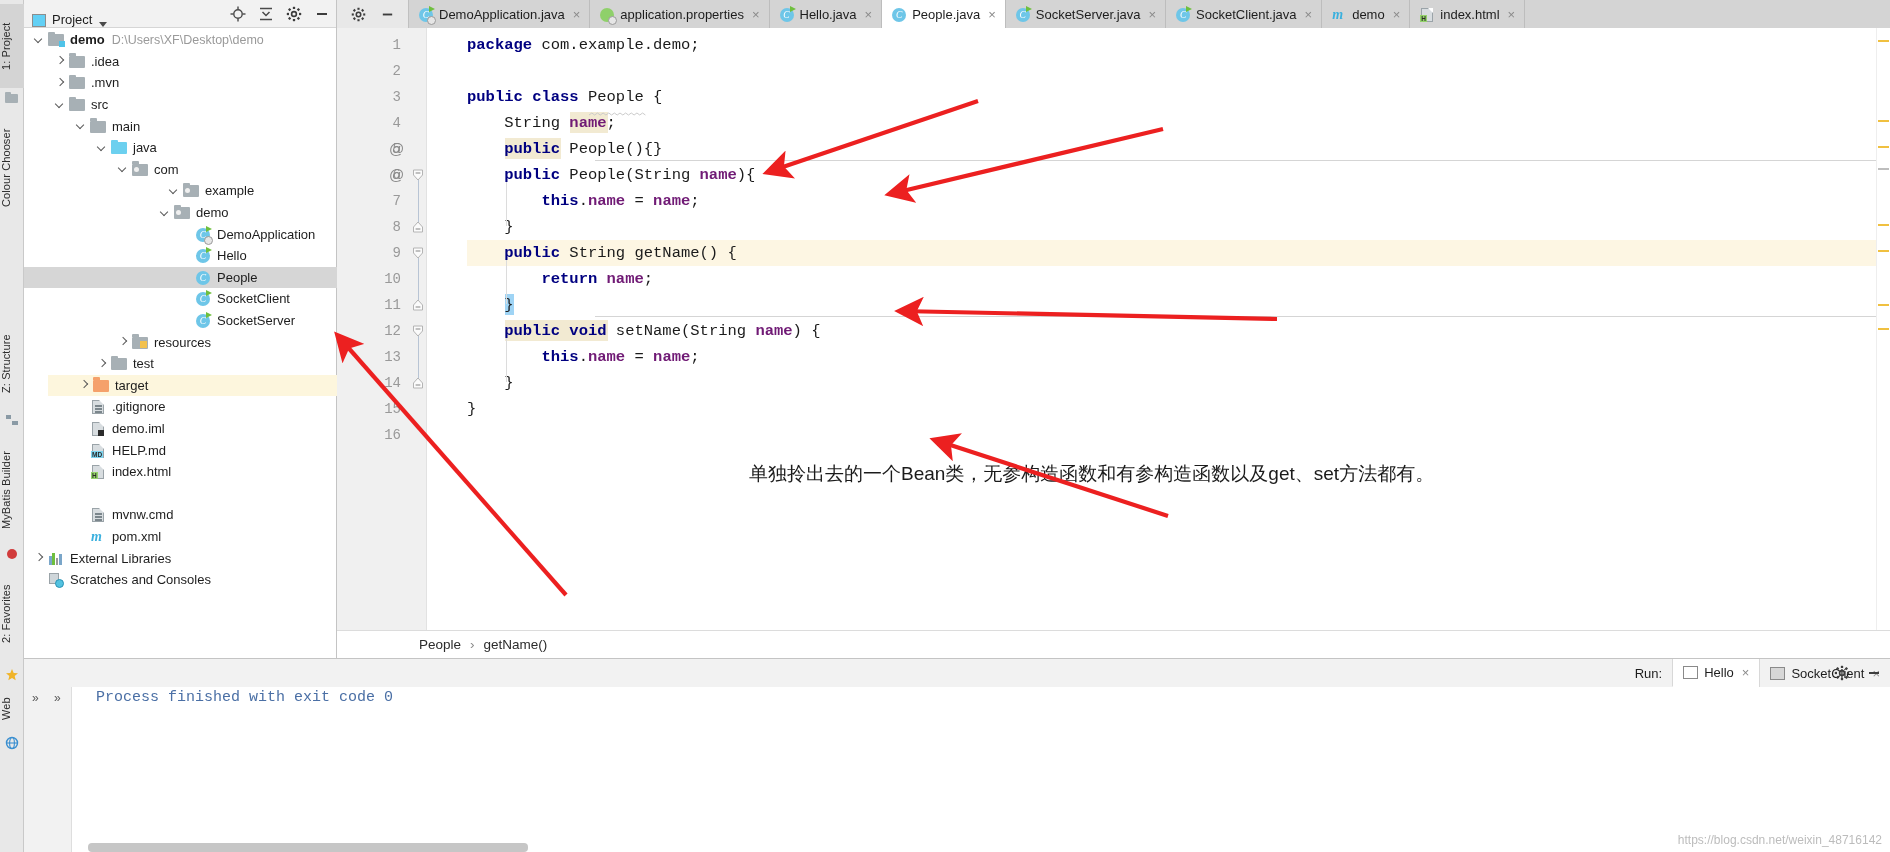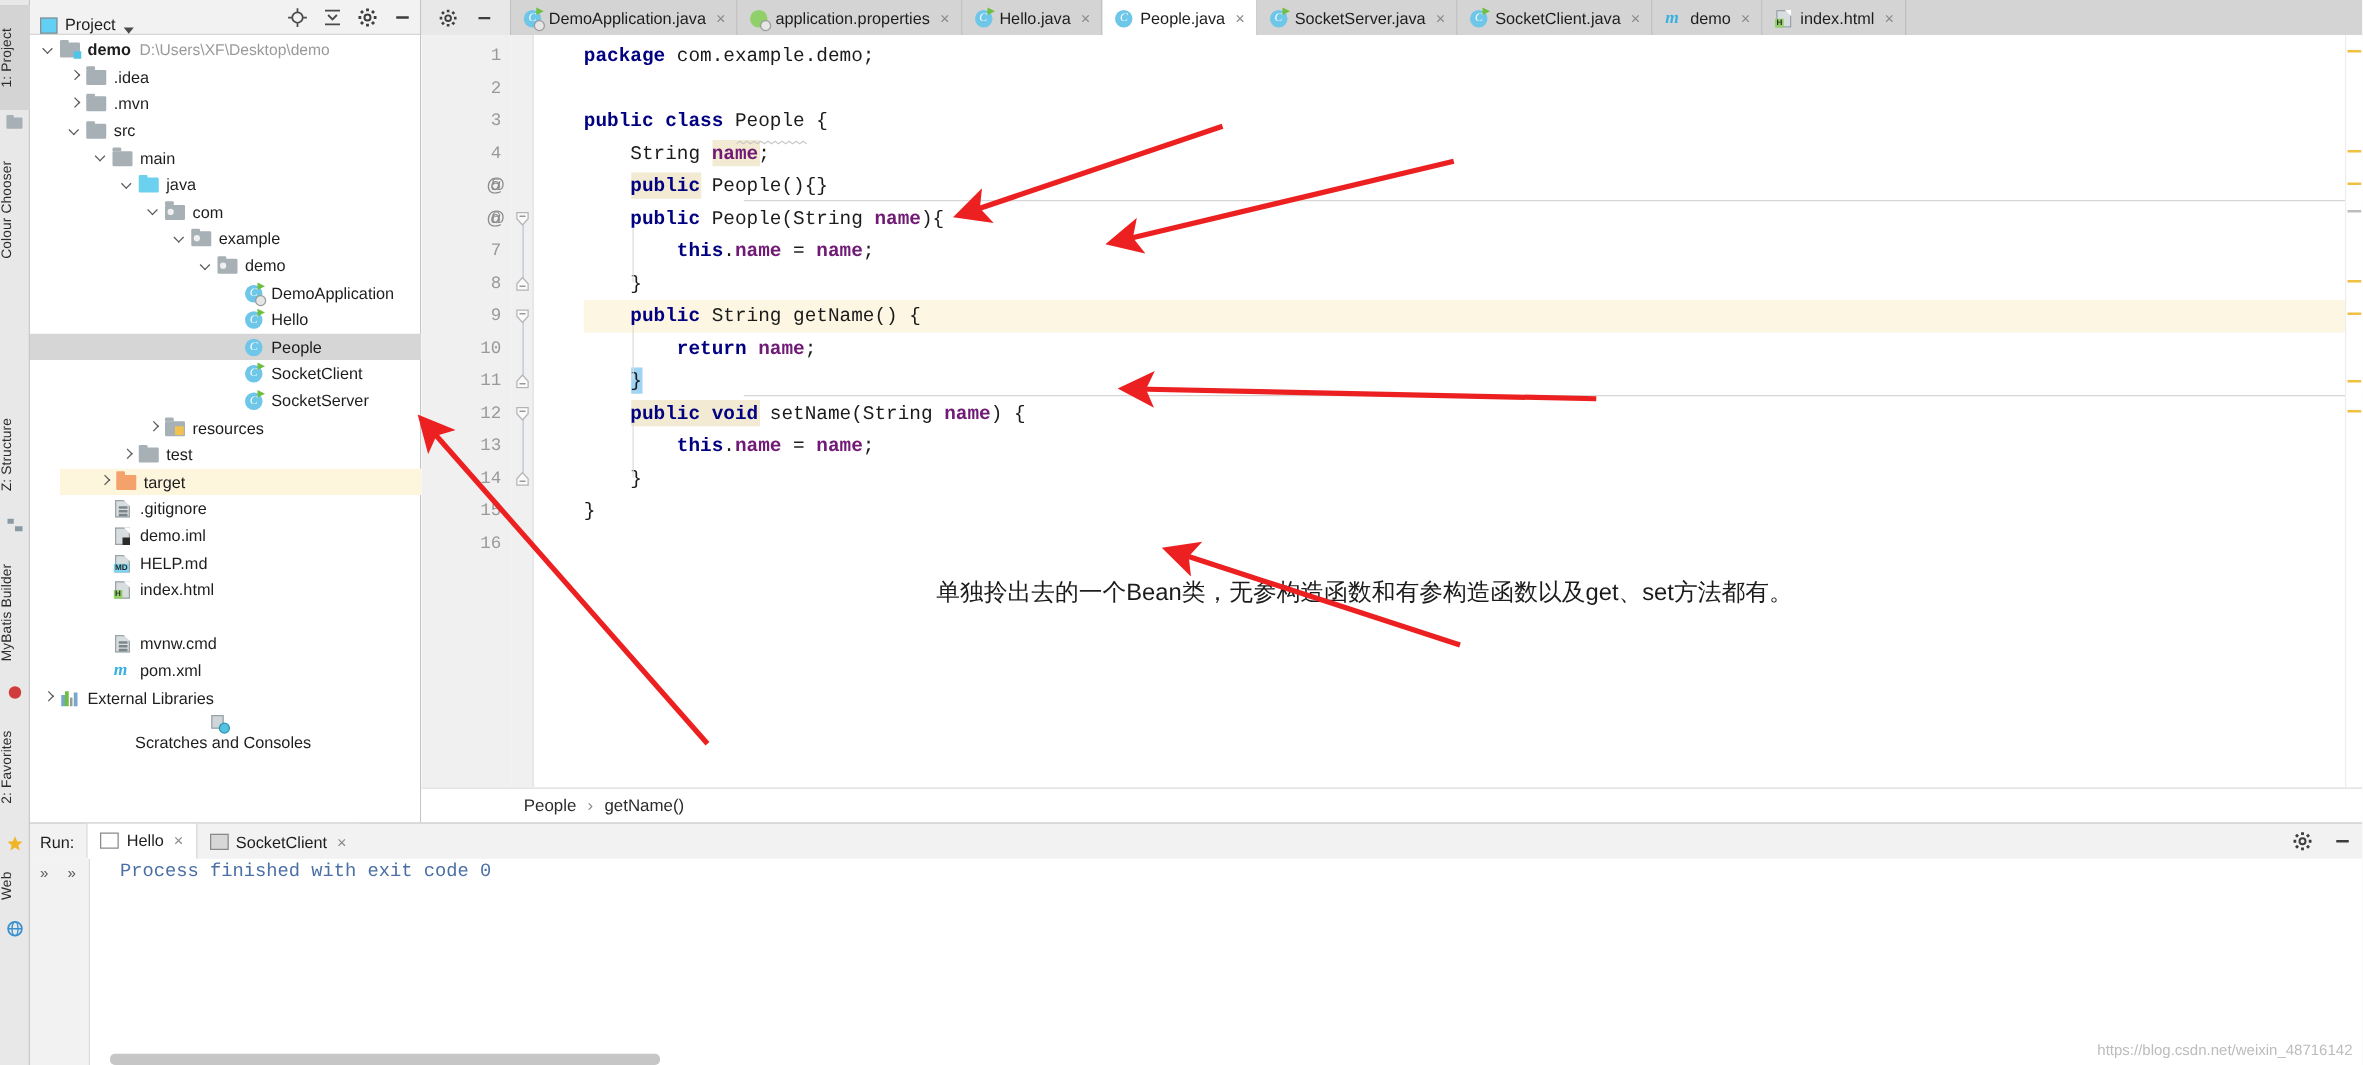--- a/index.html
+++ b/index.html
@@ -349,20 +349,21 @@
     position: absolute; left: 24px; top: 658px;
     width: 1866px; height: 194px;
     background: #f2f2f2;
     border-top: 1px solid #c4c4c4;
   }
   #run-header {
     position: relative;
     height: 28px;
     display: flex; align-items: center;
     background: #f2f2f2;
+    justify-content: flex-end;
   }
   #run-label {
     padding: 0 10px 0 8px;
     font-size: 13px; color: #1d1d1d;
   }
   .rtab {
     display: flex; align-items: center;
     padding: 0 10px; height: 28px;
     font-size: 13px; color: #1d1d1d;
     border-left: 1px solid #d8d8d8;
@@ -541,21 +542,21 @@
         <div class="trow" style="top: 129.6px; position: absolute; left: 0px; right: 0px;">
           <span style="display: inline-block; flex: 0 0 auto; width: 92px;"></span>
           <span class="arrow d"></span>
           <span class="ficon">
             <span class="fold">
               <span class="dot"></span>
             </span>
           </span>
           <span class="tlabel">com</span>
         </div>
-        <div class="trow" style="top: 151.2px; position: absolute; left: 0px; right: 0px;">
+        <div class="trow" style="top: 151.2px; position: absolute; left: 0px; right: 0px; padding-left: 30px;">
           <span style="display: inline-block; flex: 0 0 auto; width: 113px;"></span>
           <span class="arrow d"></span>
           <span class="ficon">
             <span class="fold">
               <span class="dot"></span>
             </span>
           </span>
           <span class="tlabel">example</span>
         </div>
         <div class="trow" style="top: 172.8px; position: absolute; left: 0px; right: 0px;">
@@ -702,21 +703,21 @@
           <span class="ficon">
             <span class="liblyph">
               <i style="left:0;height:9px;background:#7aa6c9"></i>
               <i style="left:3.4px;height:12px;background:#6fbf3e"></i>
               <i style="left:6.8px;height:7px;background:#9a9a9a"></i>
               <i style="left:10.2px;height:11px;background:#7aa6c9"></i>
             </span>
           </span>
           <span class="tlabel">External Libraries</span>
         </div>
-        <div class="trow" style="top: 528px; position: absolute; left: 0px; right: 0px; flex-direction: column;">
+        <div class="trow" style="top: 540px; position: absolute; left: 0px; right: 0px;">
           <span style="display: inline-block; flex: 0 0 auto; width: 8px;"></span>
           <span class="arrow"></span>
           <span class="ficon">
             <span class="scratch">
               <span style="position:absolute;left:0;top:0;width:10px;height:11px;background:#cfd6da;border:1px solid #9aa3a8"></span>
               <span style="position:absolute;right:-1px;bottom:-1px;width:9px;height:9px;border-radius:50%;background:#53c2e0;border:1px solid #2a93b5"></span>
             </span>
           </span>
           <span class="tlabel">Scratches and Consoles</span>
         </div>

